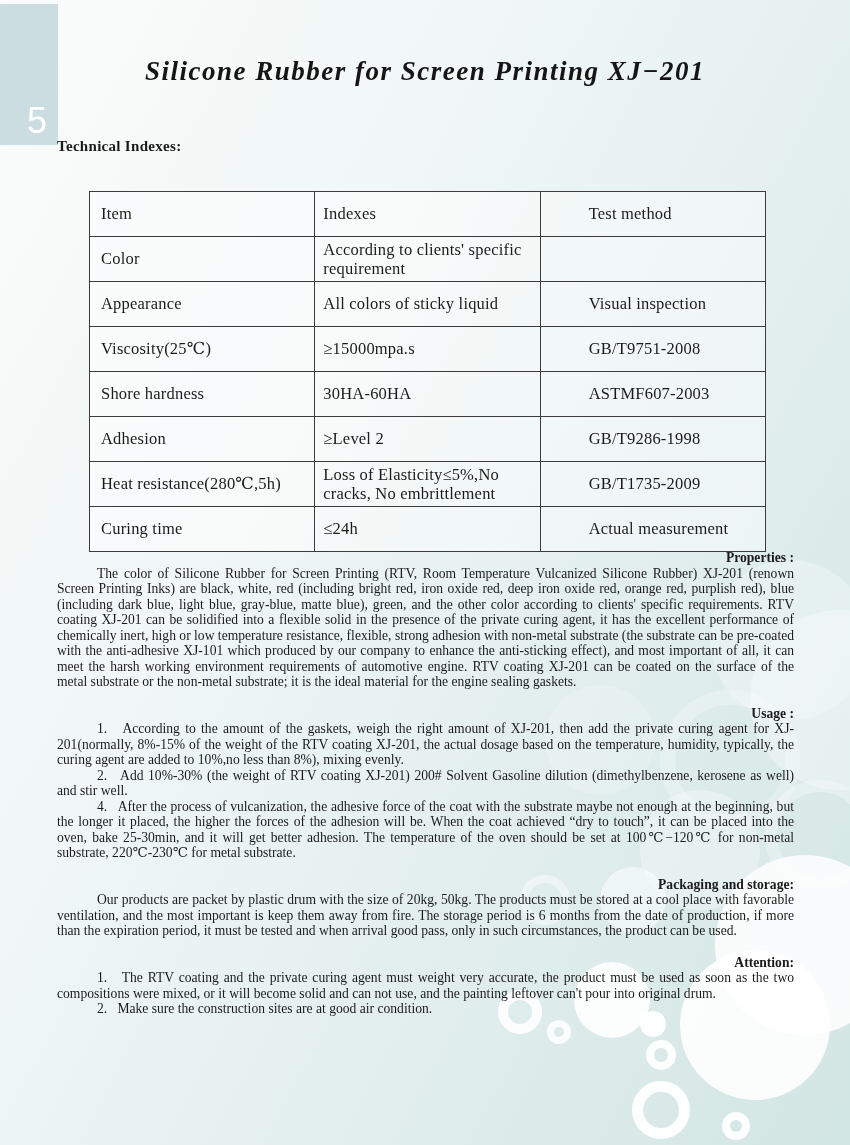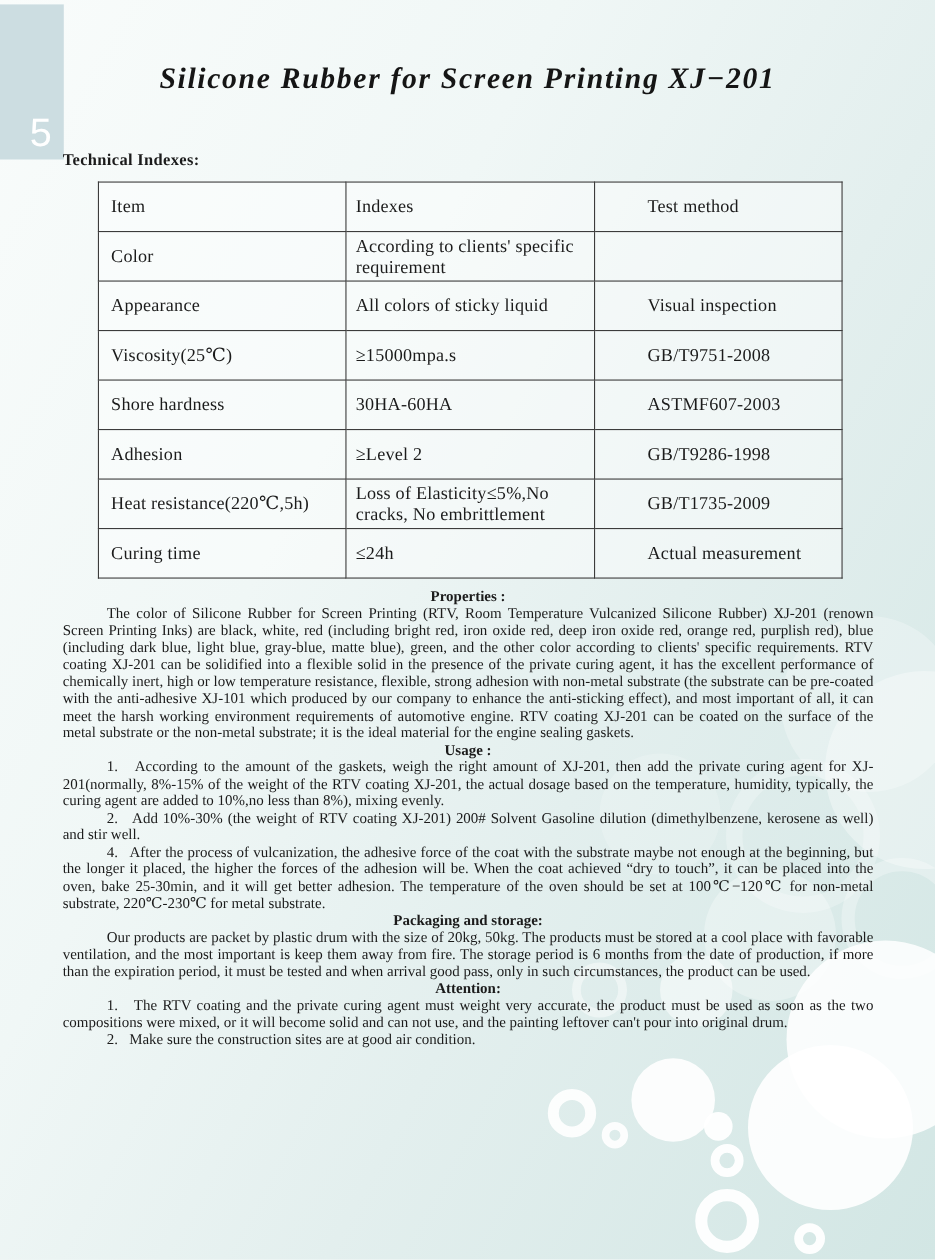--- a/index.html
+++ b/index.html
@@ -38,21 +38,21 @@
   }
   .title-line1 { font-size: 27px; letter-spacing: 1.5px; line-height: 30px; font-style: italic; }
   .title-line2 { font-size: 25px; letter-spacing: 3px; line-height: 29px; }
 
   .tech-label {
     position: absolute; left: 57px; top: 138px;
     font-weight: bold; font-size: 15px; letter-spacing: 0.3px;
   }
 
   table.spec {
-    position: absolute; left: 89px; top: 165px;
+    position: absolute; left: 89px; top: 191px;
     width: 677px; border-collapse: collapse; table-layout: fixed;
     background: rgba(255,255,255,0.45);
     font-size: 16.5px;
   }
   table.spec td {
     border: 1px solid #3c3c3c;
     height: 40px;
     padding: 2px 4px 2px 11px;
     vertical-align: middle;
     line-height: 1.18;
@@ -60,21 +60,21 @@
   }
   table.spec td.c2 { padding-left: 8px; }
   table.spec td.c3 { padding-left: 48px; }
   .pre { white-space: pre-line; }
 
   .content {
     position: absolute; left: 57px; top: 534px; width: 737px;
     font-size: 13.6px; line-height: 15.5px;
     text-align: justify;
   }
-  .sec-heading { font-weight: bold; text-align: center; }
+  .sec-heading { font-weight: bold; text-align: right; margin-top: 16px; }
   .para { margin: 0; }
   .indent { text-indent: 40px; }
 </style>
 </head>
 <body>
 
 <div class="page">
 
   <div class="bubble" style="left:710px; top:560px; width:160px; height:160px; background:rgba(255,255,255,0.28);"></div>
   <div class="bubble" style="left:750px; top:610px; width:180px; height:180px; background:rgba(255,255,255,0.35);"></div>
@@ -131,21 +131,21 @@
       <td class="c1">Shore hardness</td>
       <td class="c2">30HA-60HA</td>
       <td class="c3">ASTMF607-2003</td>
     </tr>
     <tr>
       <td class="c1">Adhesion</td>
       <td class="c2">≥Level 2</td>
       <td class="c3">GB/T9286-1998</td>
     </tr>
     <tr>
-      <td class="c1">Heat resistance(220℃,5h)</td>
+      <td class="c1">Heat resistance(280℃,5h)</td>
       <td class="c2 pre">Loss of Elasticity≤5%,No
  cracks, No embrittlement</td>
       <td class="c3">GB/T1735-2009</td>
     </tr>
     <tr>
       <td class="c1">Curing time</td>
       <td class="c2">≤24h</td>
       <td class="c3">Actual measurement</td>
     </tr>
   </tbody>

